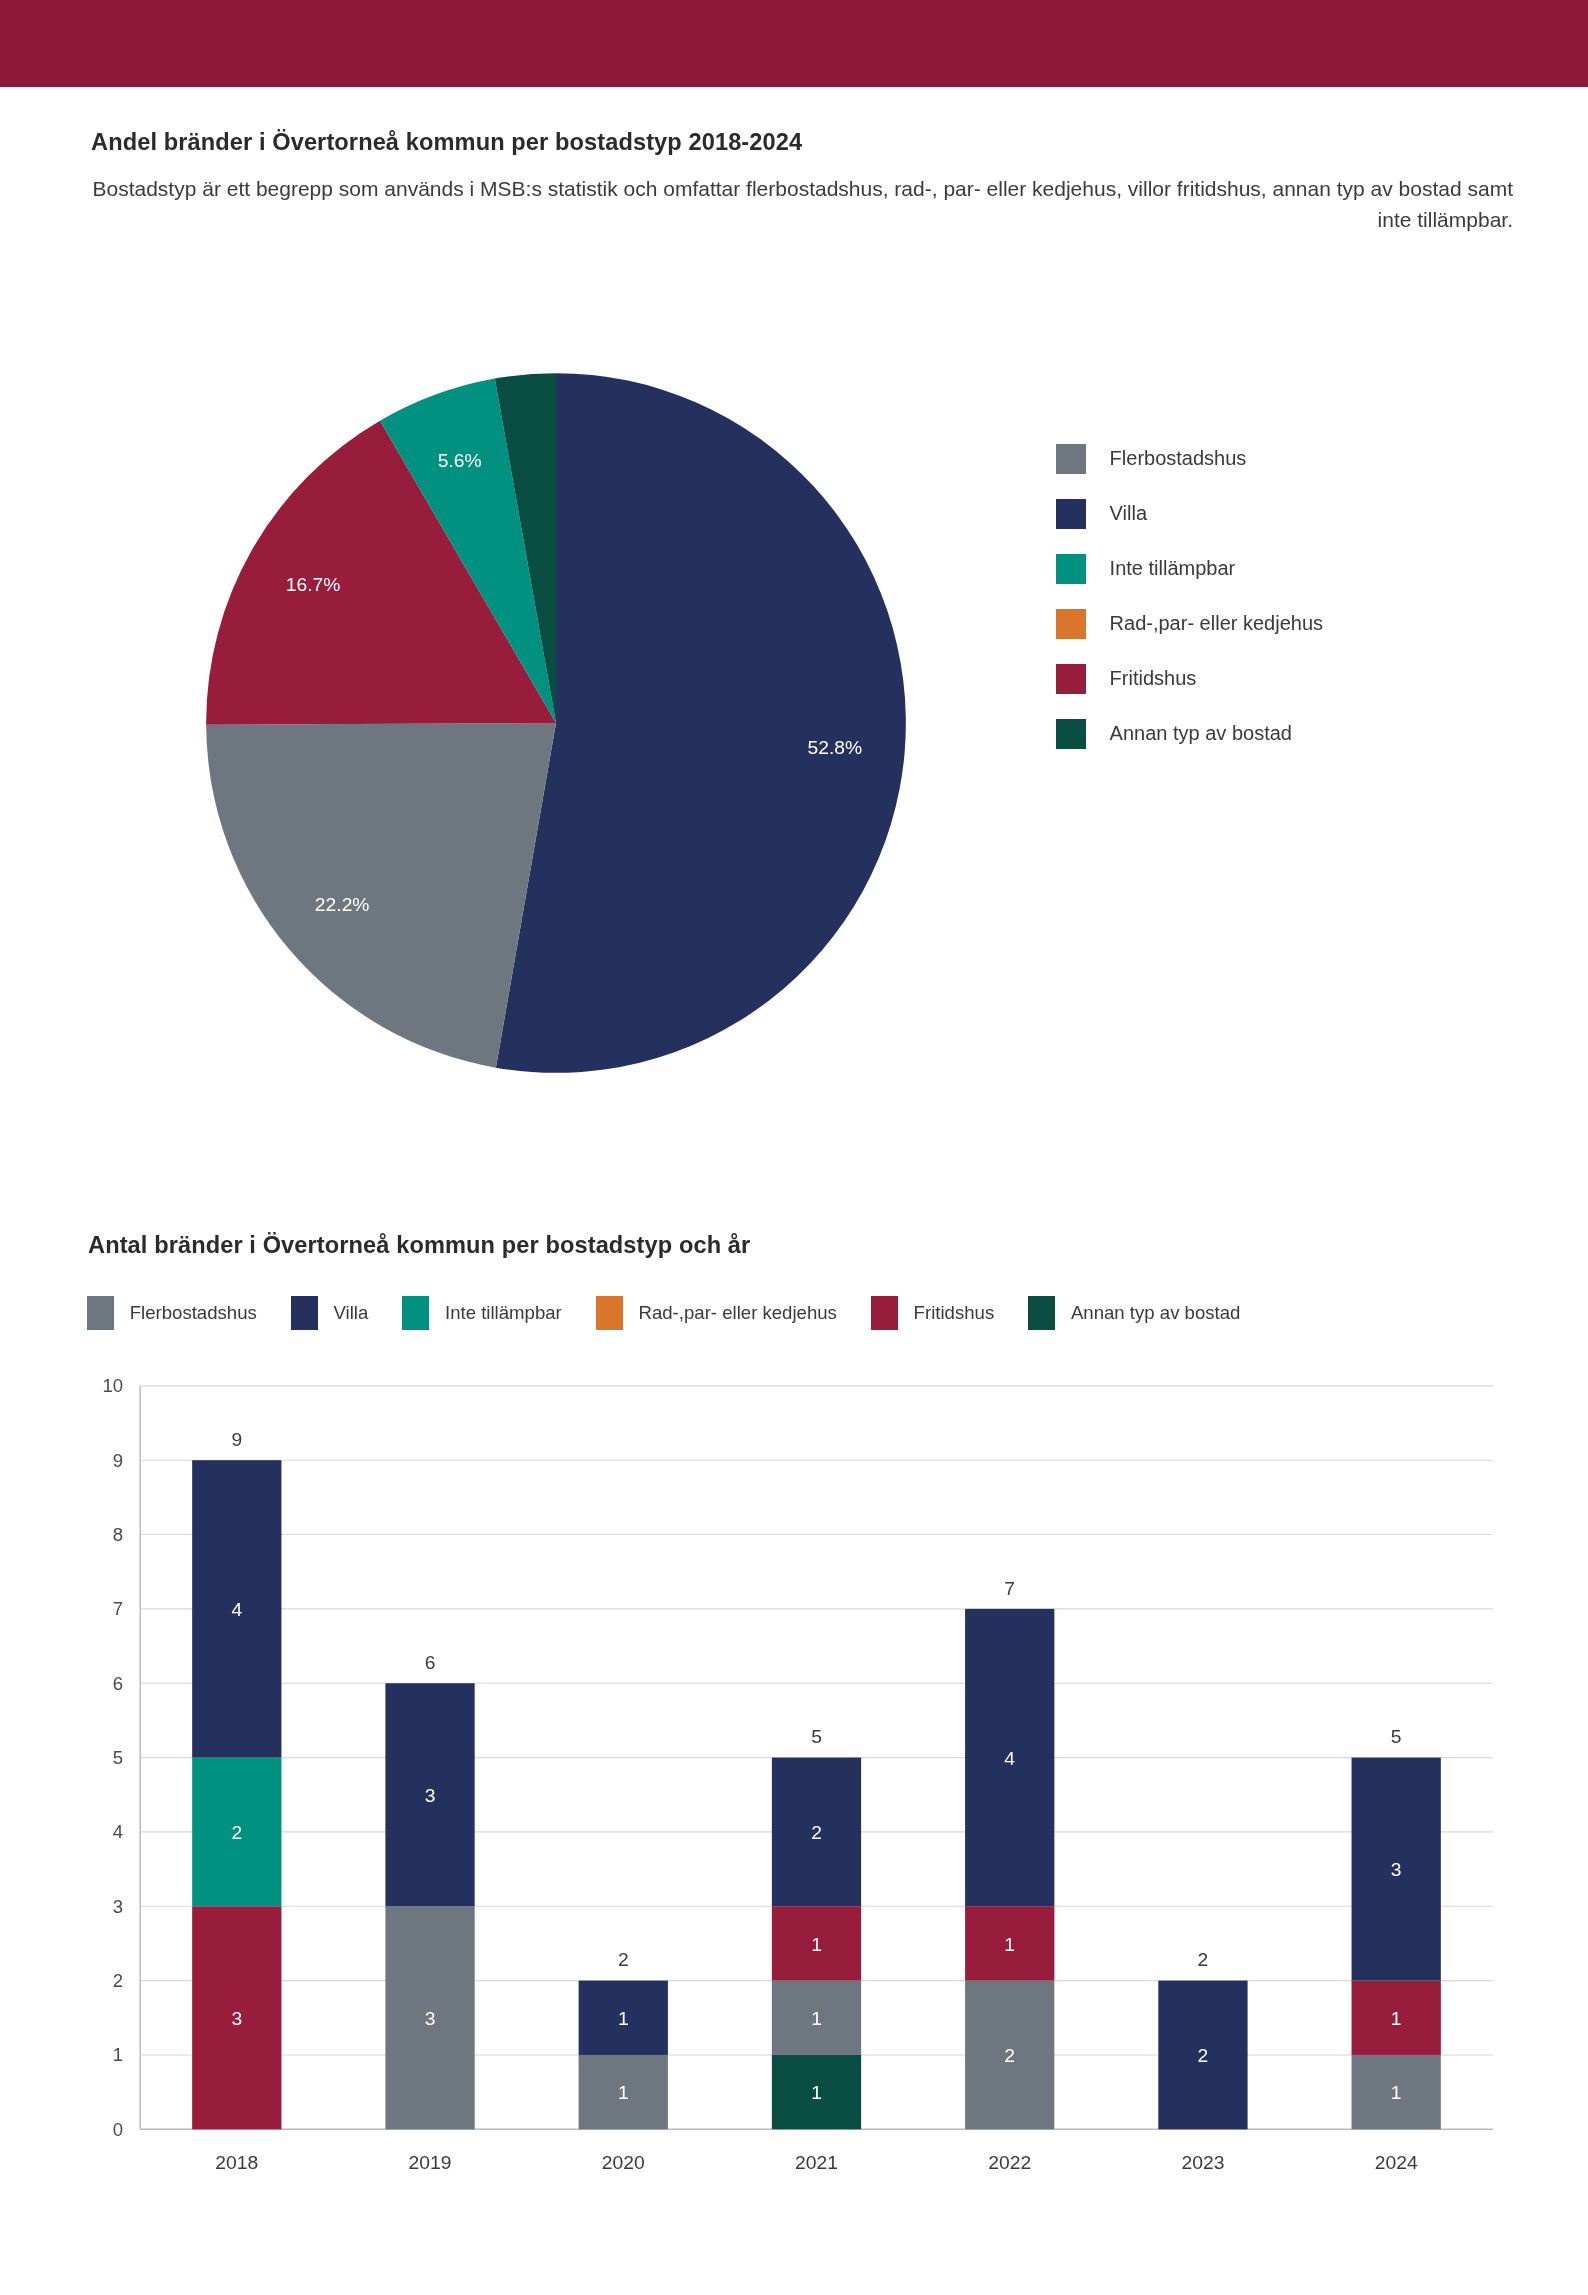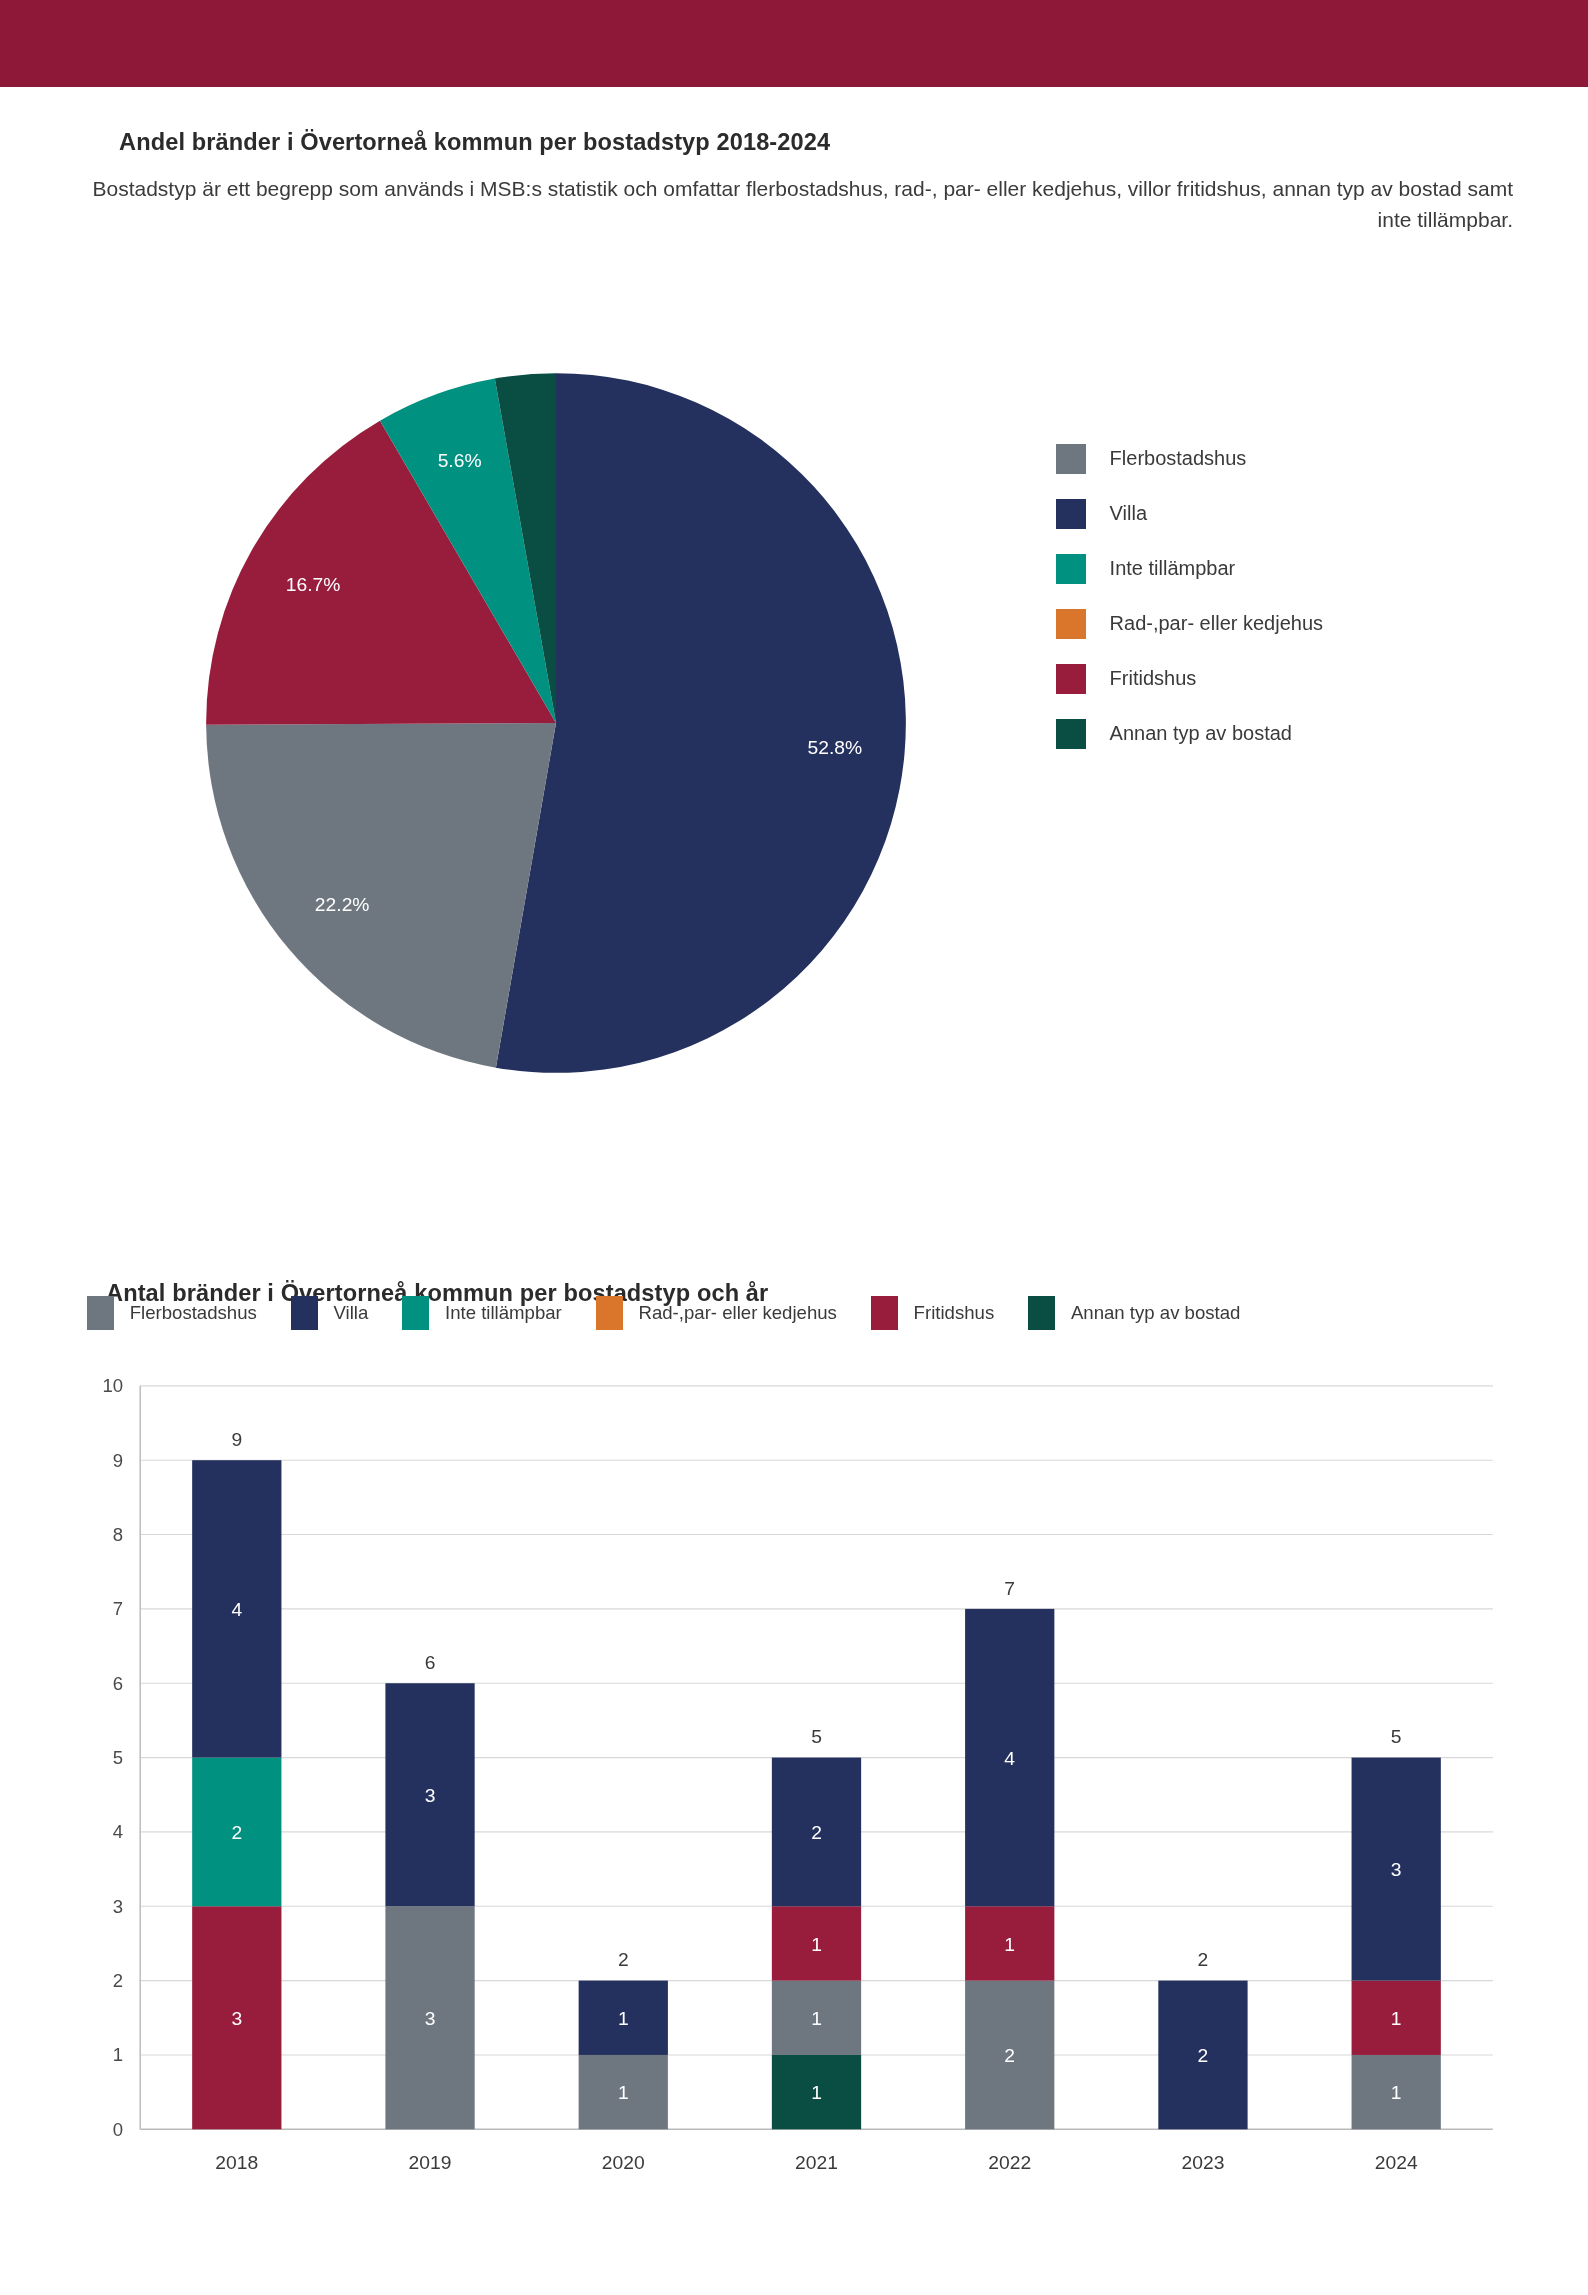--- a/index.html
+++ b/index.html
@@ -31,21 +31,21 @@
     width: 1588px;
   }
   .sec-title {
     position: absolute;
     font-size: 23.6px;
     font-weight: bold;
     color: #2b2b2b;
     letter-spacing: 0.1px;
     white-space: nowrap;
   }
-  #pie-title { left: 91px; top: 42px; margin-left: 28px; }
+  #pie-title { left: 91px; top: 42px; }
   #pie-desc {
     position: absolute;
     left: 91px; top: 86px;
     width: 1422px;
     font-size: 21px;
     line-height: 31px;
     color: #3b3b3b;
     text-align: right;
   }
 
@@ -80,21 +80,21 @@
     color: #3a3a3a;
     white-space: nowrap;
   }
 
   
   #bar-section {
     position: absolute;
     left: 0; top: 1207px;
     width: 1588px;
   }
-  #bar-title { left: 106px; top: 25px; margin-top: 48px; }
+  #bar-title { left: 88px; top: 25px; }
 
   #bar-legend {
     position: absolute;
     left: 87px; top: 89px;
     display: flex;
     align-items: center;
   }
   .hl-item {
     display: flex;
     align-items: center;

